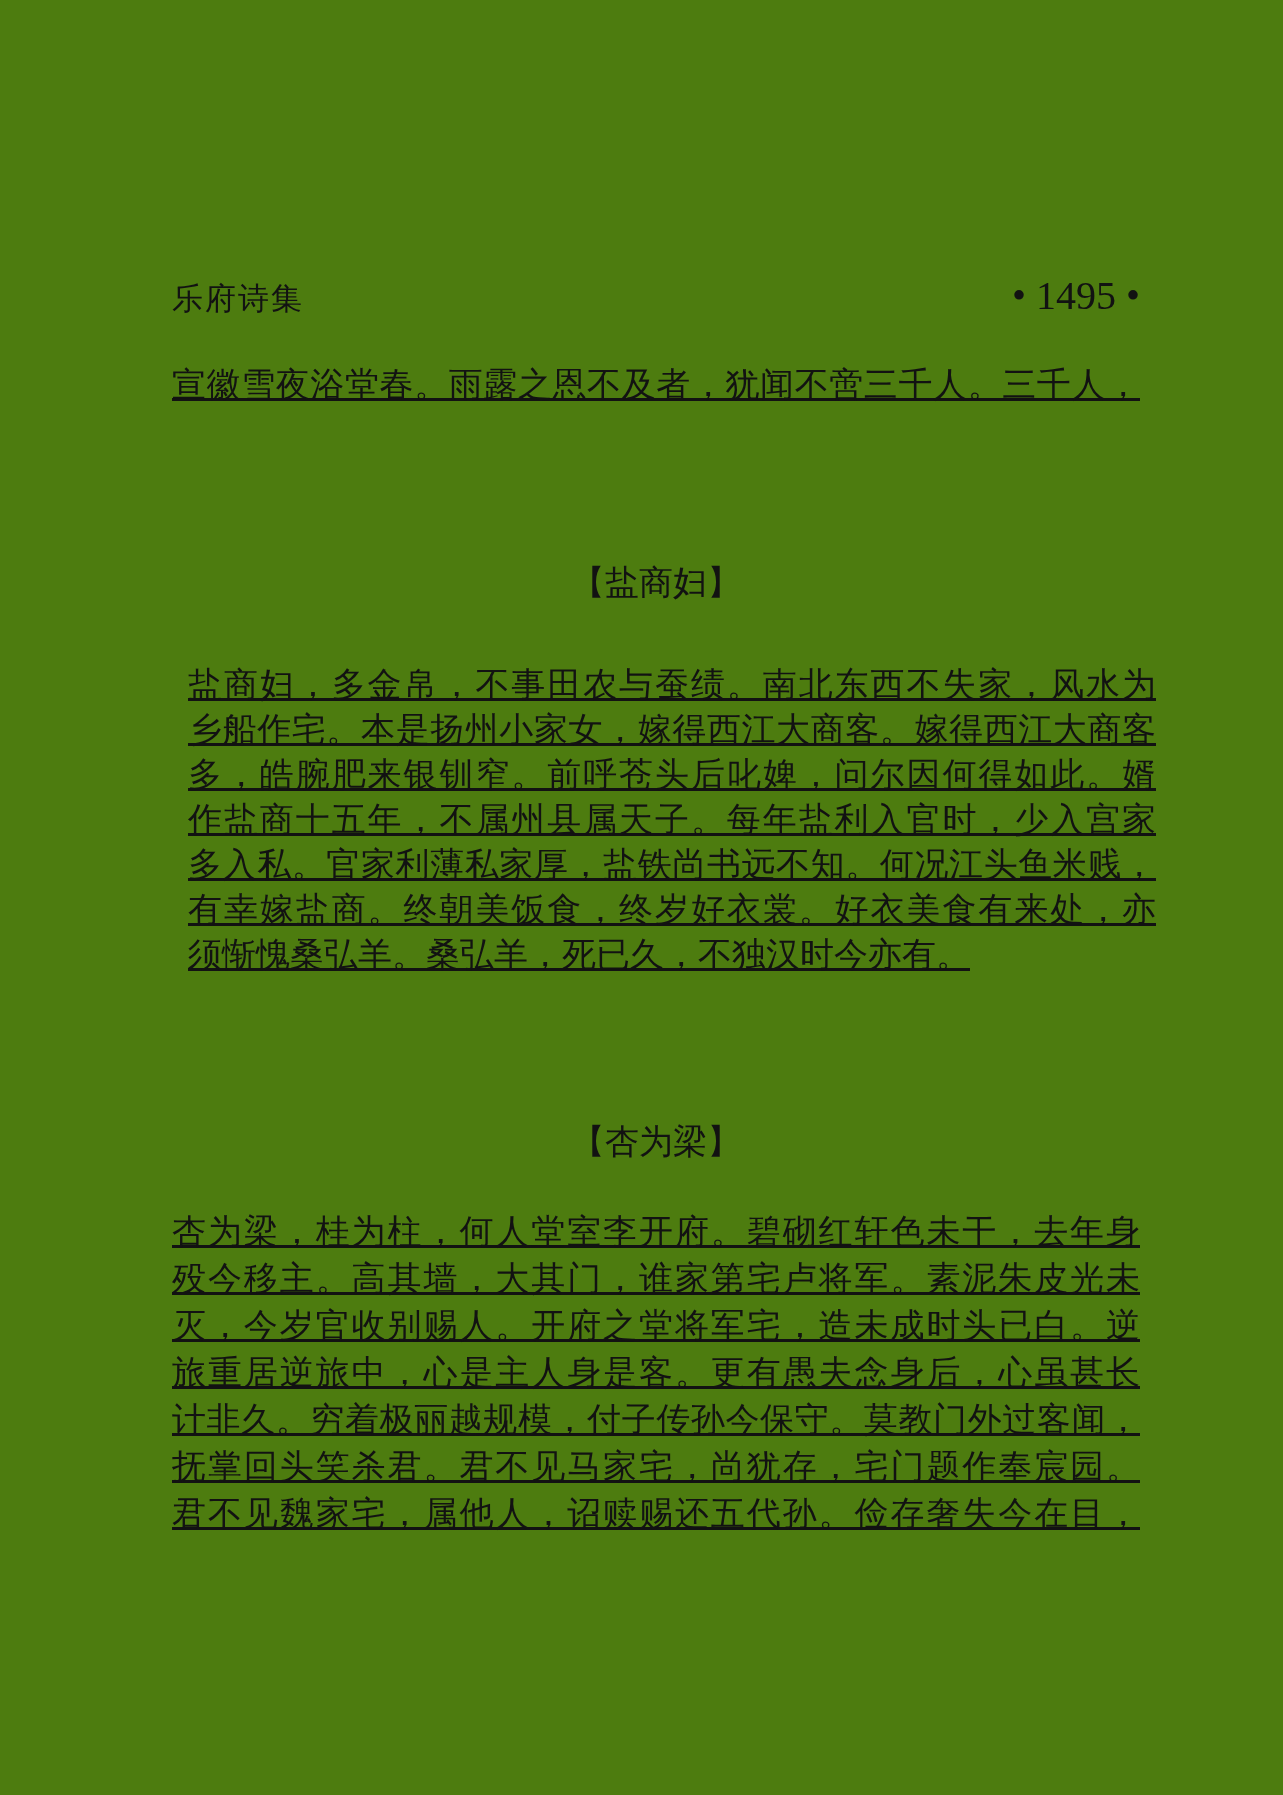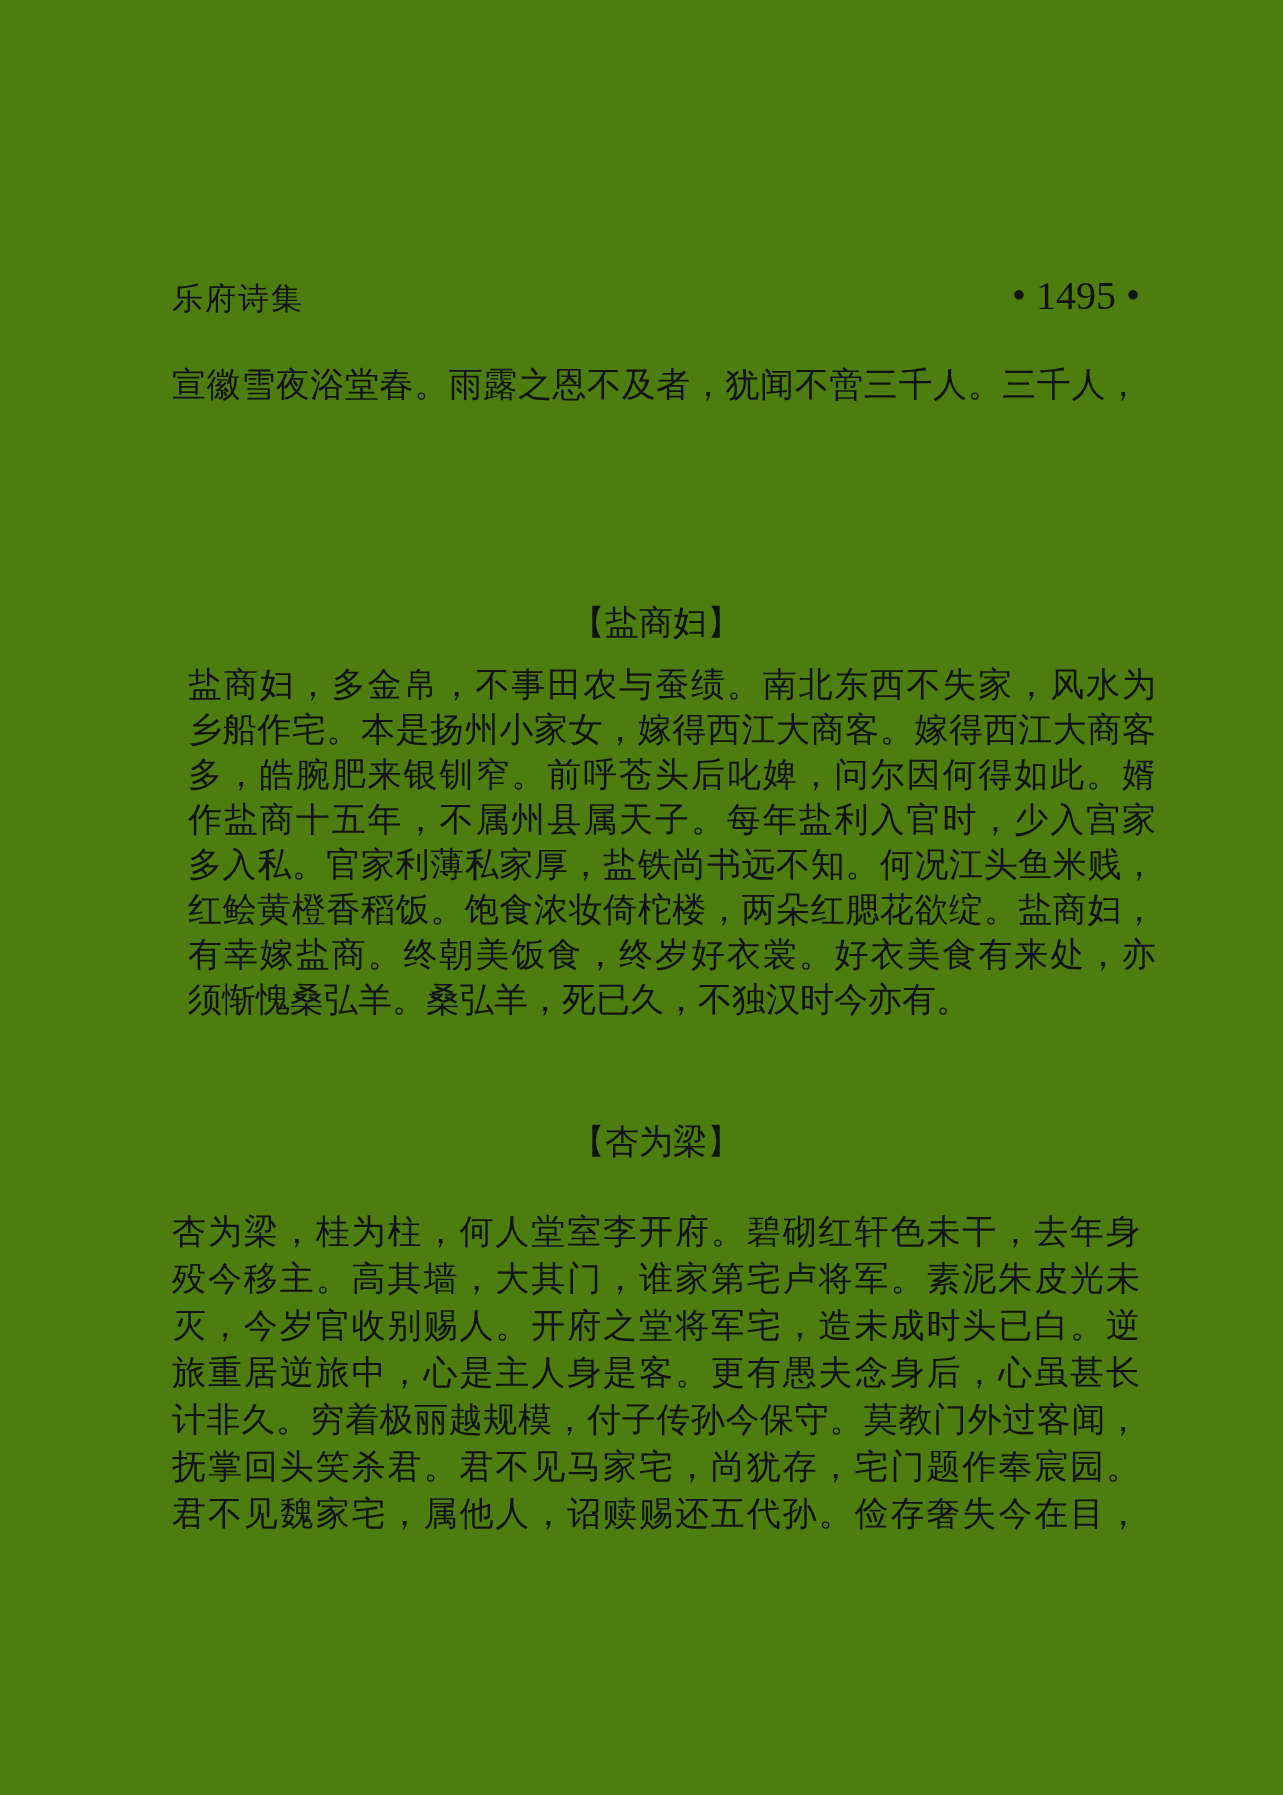--- a/index.html
+++ b/index.html
@@ -47,36 +47,37 @@
   .poem-block-1 { top: 662px; line-height: 45px; margin-left: 16px; }
   .poem-block-2 { top: 1208px; line-height: 47px; }
   .line {
     margin: 0;
     padding: 0;
     font-size: 34px;
     text-align: justify;
     text-align-last: justify;
     text-justify: inter-character;
     white-space: nowrap;
+    text-decoration: underline;
   }
   .line.last {
     text-align-last: left;
   }
   .poem-title {
     position: absolute;
     left: 172px;
     width: 968px;
     margin: 0;
     padding: 0;
     font-size: 34px;
     font-weight: normal;
     text-align: center;
     white-space: nowrap;
   }
-  .poem-title-1 { top: 600px; }
+  .poem-title-1 { top: 560px; }
   .poem-title-2 { top: 1119px; }
 </style>
 </head>
 <body>
 
 <div class="page">
 
   <header class="page-header">
     <span class="book-title">乐府诗集</span>
     <span class="page-number">• 1495 •</span>
@@ -87,21 +88,20 @@
   </section>
 
   <h2 class="poem-title poem-title-1">【盐商妇】</h2>
 
   <section class="poem poem-block-1">
     <p class="line">盐商妇，多金帛，不事田农与蚕绩。南北东西不失家，风水为</p>
     <p class="line">乡船作宅。本是扬州小家女，嫁得西江大商客。嫁得西江大商客</p>
     <p class="line">多，皓腕肥来银钏窄。前呼苍头后叱婢，问尔因何得如此。婿</p>
     <p class="line">作盐商十五年，不属州县属天子。每年盐利入官时，少入宫家</p>
     <p class="line">多入私。官家利薄私家厚，盐铁尚书远不知。何况江头鱼米贱，</p>
-    <p class="line">红鲙黄橙香稻饭。饱食浓妆倚柁楼，两朵红腮花欲绽。盐商妇，</p>
     <p class="line">有幸嫁盐商。终朝美饭食，终岁好衣裳。好衣美食有来处，亦</p>
     <p class="line last">须惭愧桑弘羊。桑弘羊，死已久，不独汉时今亦有。</p>
   </section>
 
   <h2 class="poem-title poem-title-2">【杏为梁】</h2>
 
   <section class="poem poem-block-2">
     <p class="line">杏为梁，桂为柱，何人堂室李开府。碧砌红轩色未干，去年身</p>
     <p class="line">殁今移主。高其墙，大其门，谁家第宅卢将军。素泥朱皮光未</p>
     <p class="line">灭，今岁官收别赐人。开府之堂将军宅，造未成时头已白。逆</p>

